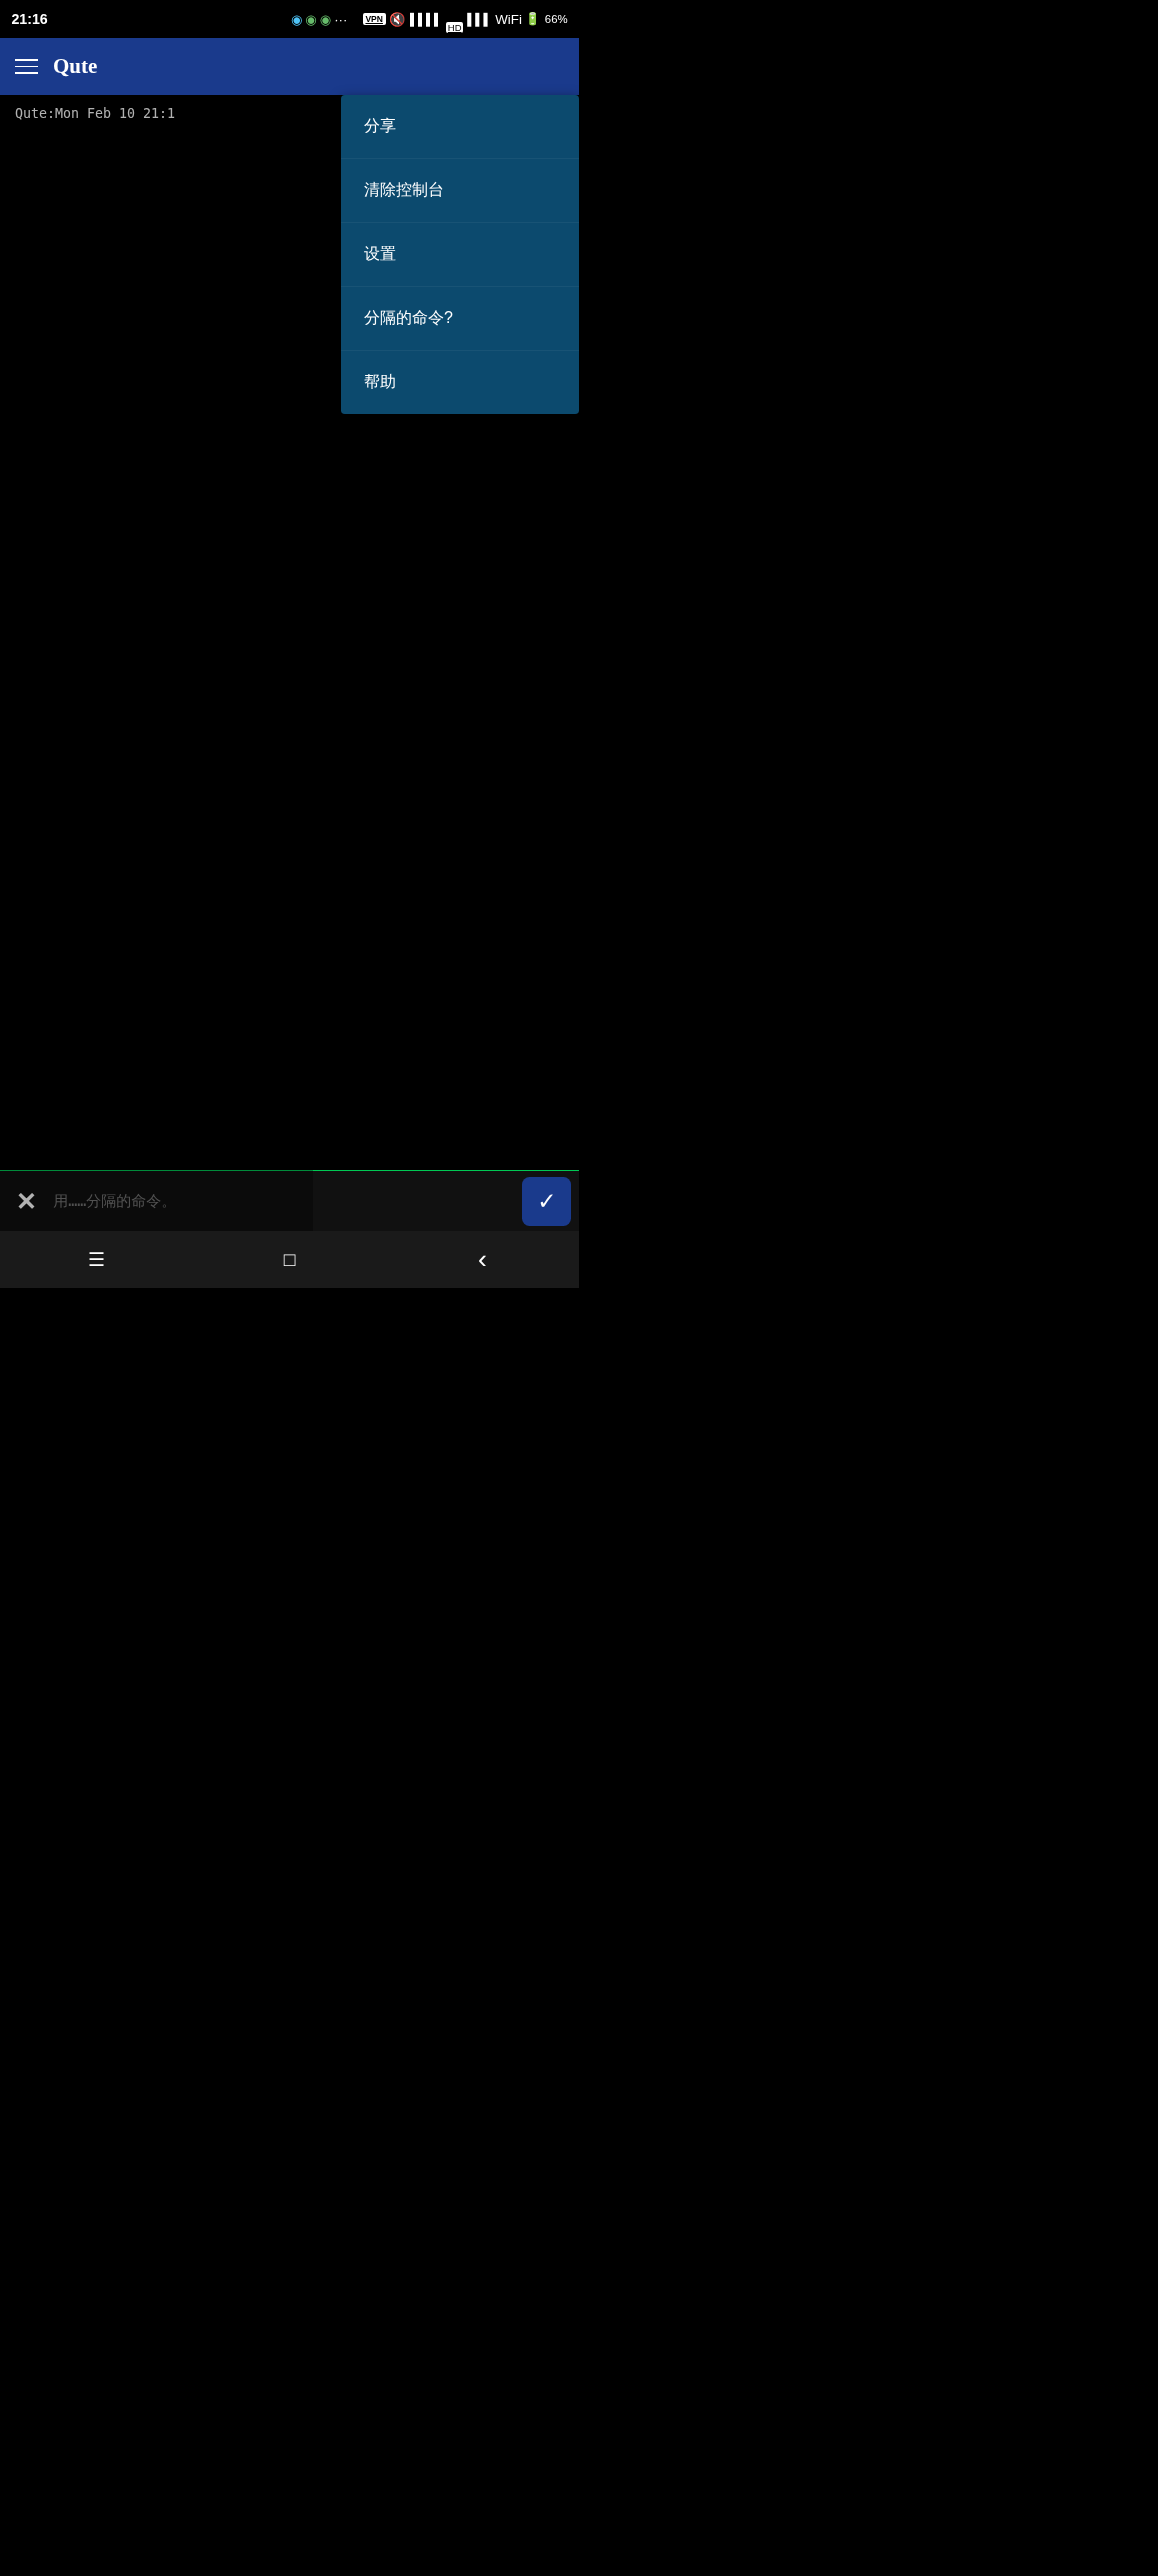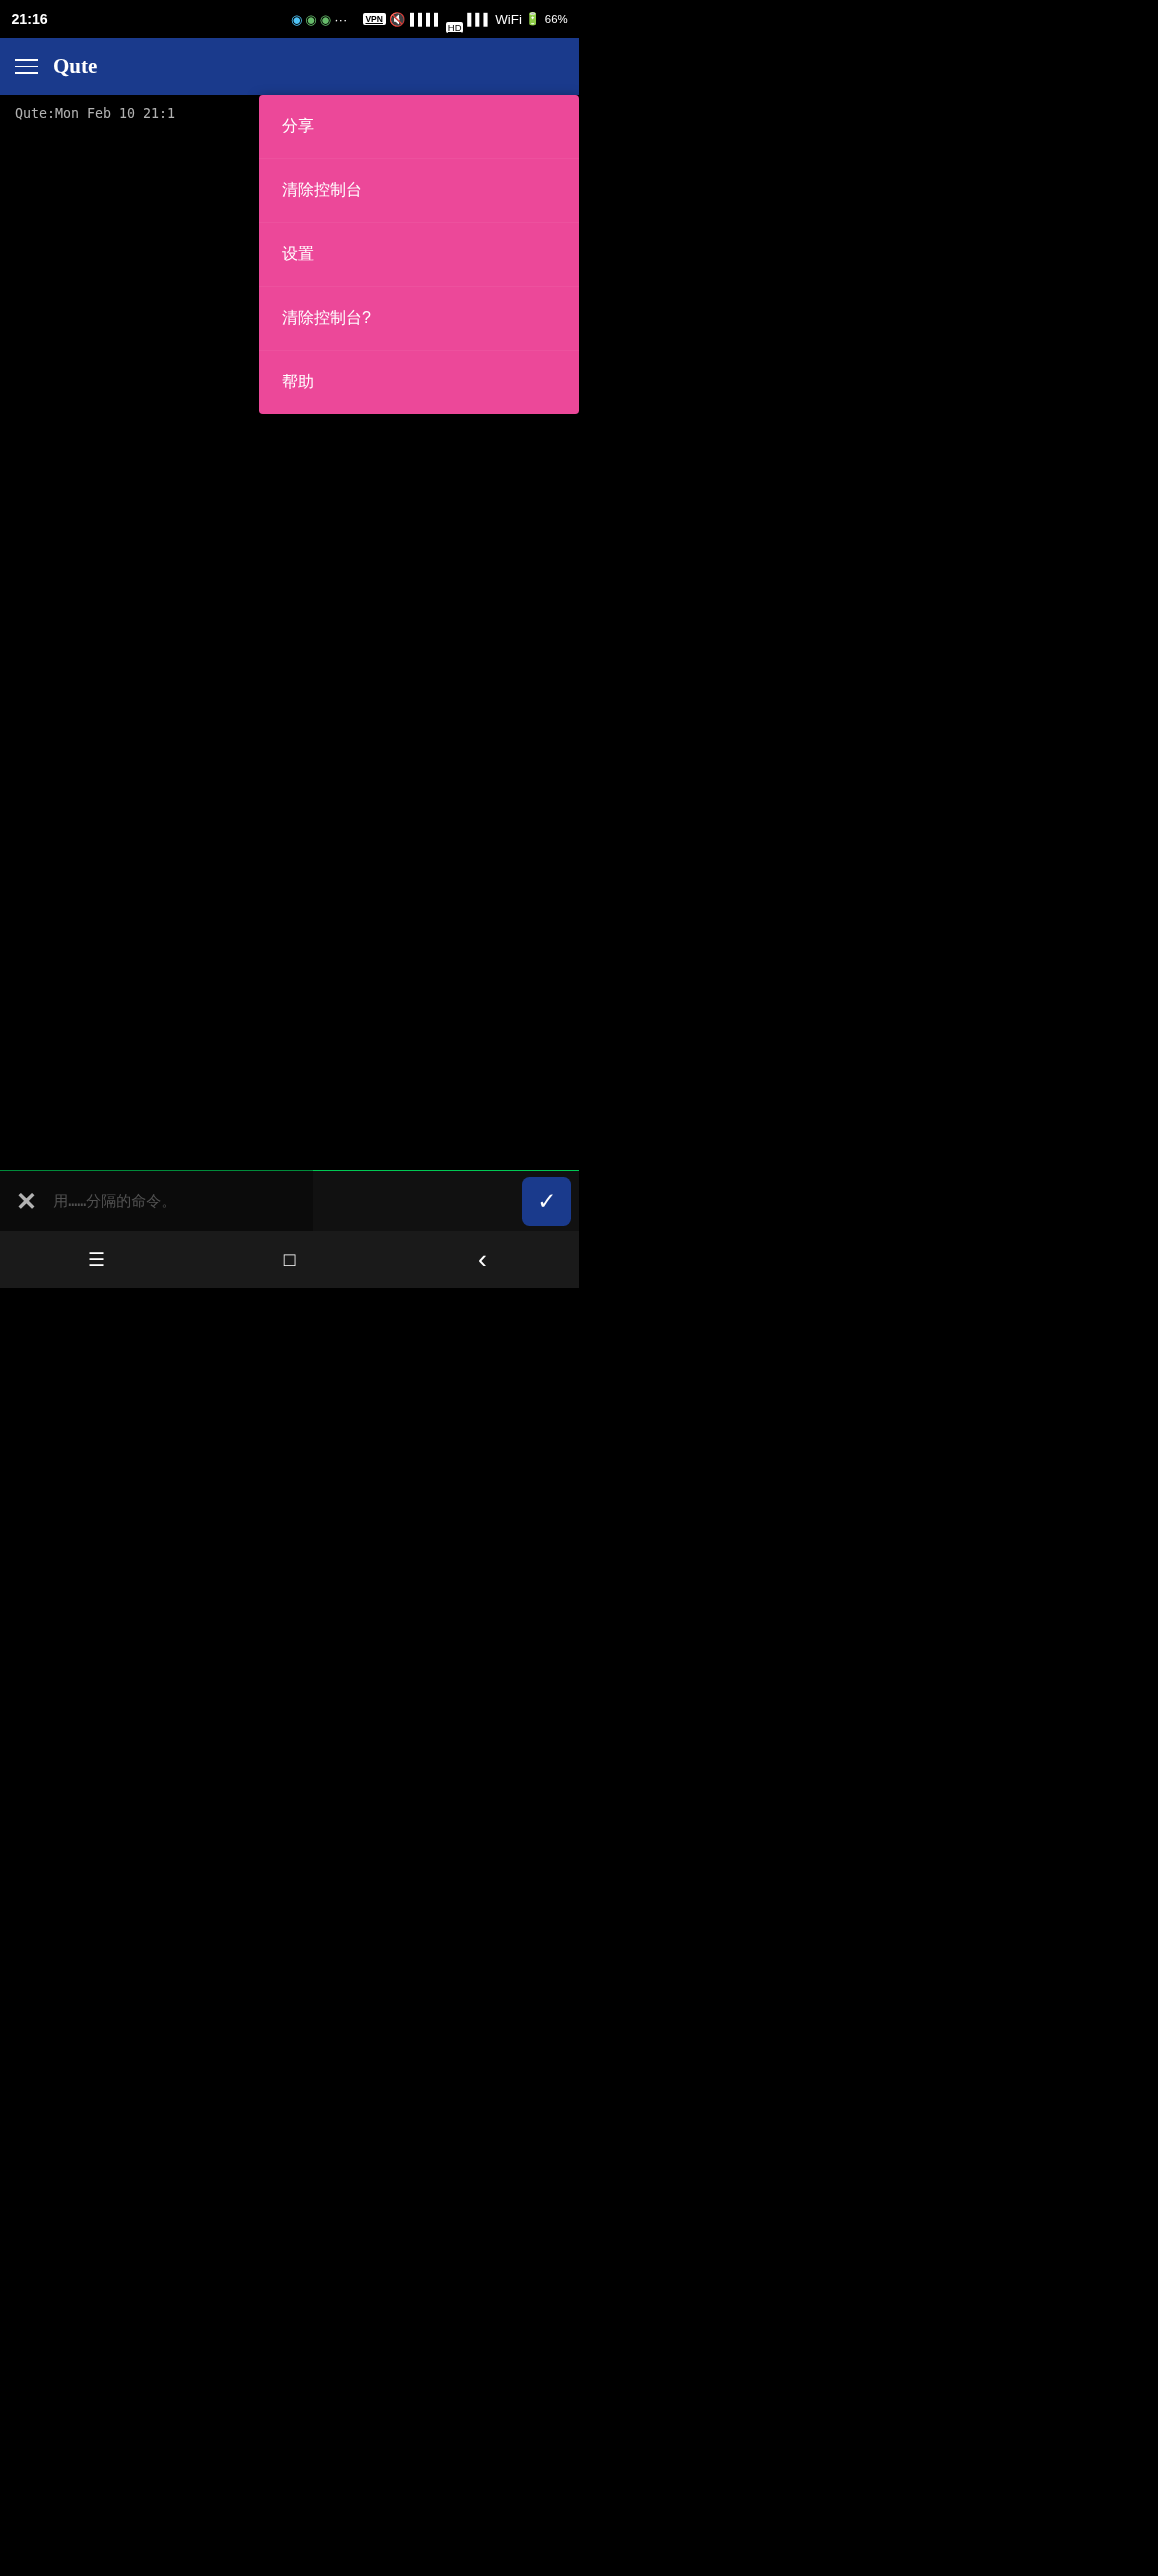--- a/index.html
+++ b/index.html
@@ -97,22 +97,22 @@
       color: #fff;
       font-family: monospace;
       font-size: 13.3px;
     }
 
     
     .dropdown-menu {
       position: absolute;
       top: 95px;
       right: 0;
-      width: 320px;
-      background: #ec4899;
+      width: 238px;
+      background: #0c4a6e;
       border-radius: 3.8px;
       z-index: 200;
       overflow: hidden;
       box-shadow: 0 3.8px 11.4px rgba(0,0,0,0.5);
     }
 
     .menu-item {
       padding: 21px 23px;
       color: #fff;
       font-size: 16px;
@@ -258,21 +258,21 @@
 <div class="main-content">
   <span>Qute:Mon Feb 10 21:1</span>
 </div>
 
 <div class="overlay"></div>
 
 <div class="dropdown-menu">
   <div class="menu-item">分享</div>
   <div class="menu-item">清除控制台</div>
   <div class="menu-item">设置</div>
-  <div class="menu-item">清除控制台?</div>
+  <div class="menu-item">分隔的命令?</div>
   <div class="menu-item">帮助</div>
 </div>
 
 <div class="bottom-bar">
   <div class="close-btn">
     <span class="close-icon-x">✕</span>
   </div>
   <input class="command-input" type="text" placeholder="用……分隔的命令。" style="">
   <div class="submit-btn">
     <span class="check-icon">✓</span>

